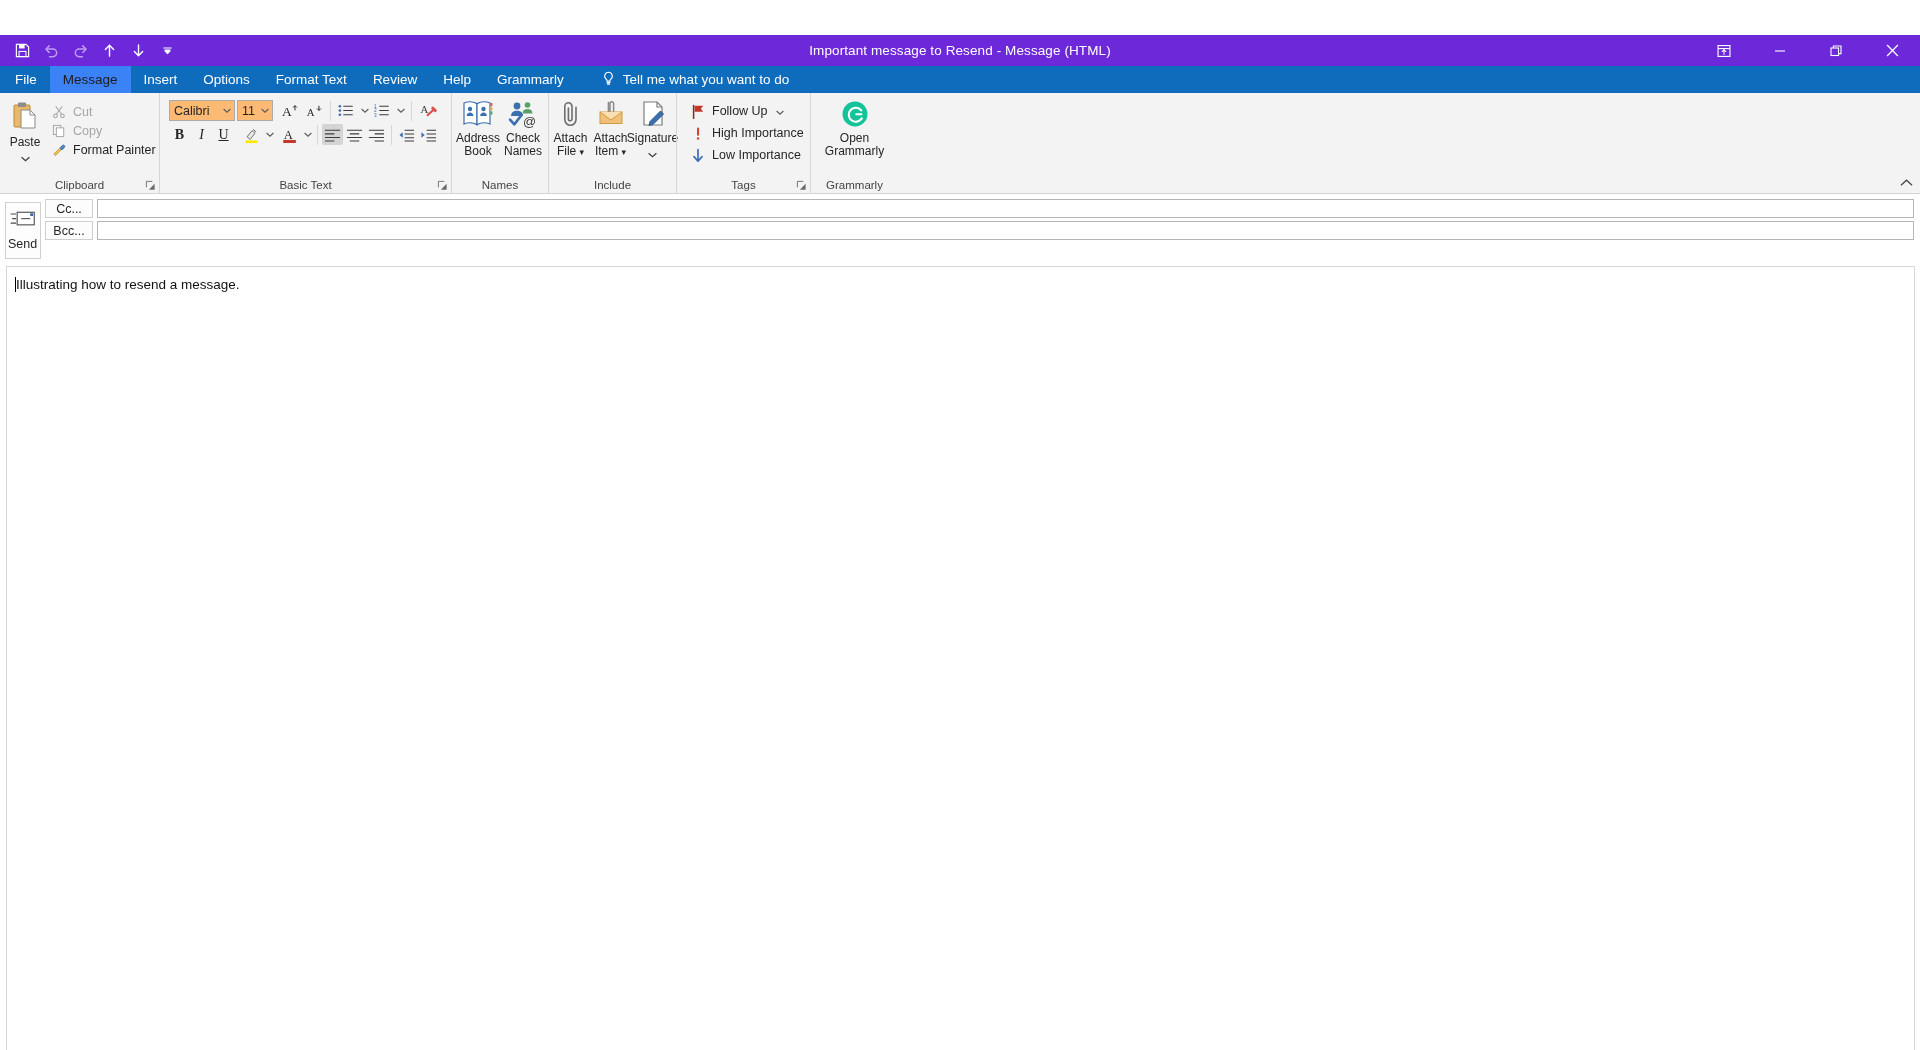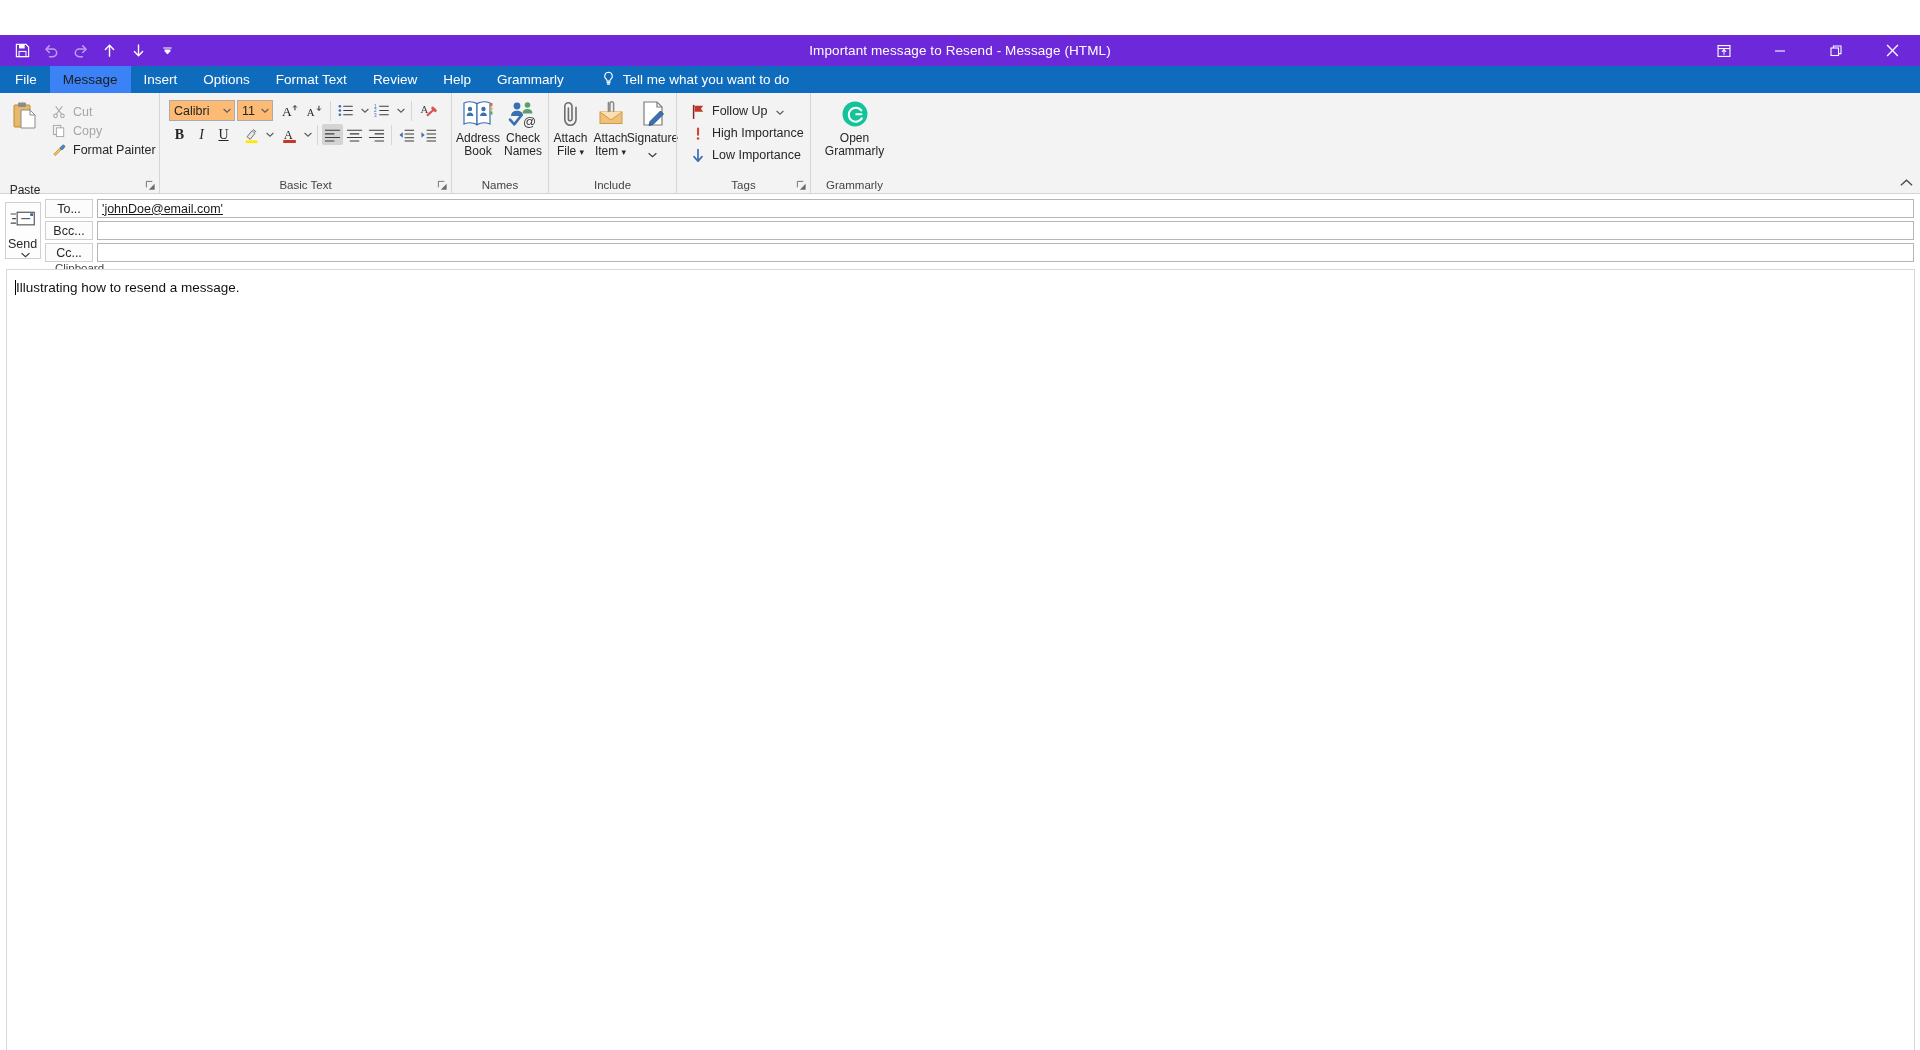--- a/index.html
+++ b/index.html
@@ -369,21 +369,21 @@
         </svg>
     </span>
     <span>Tell me what you want to do</span>
   </div>
 </div>
 
 <div class="ribbon">
 
   <div class="group" style="width:159px;">
     <div class="group-body">
-      <div class="bigbtn" style="width:52px;gap:48px;">
+      <div class="bigbtn" style="width:52px;">
         <span class="ico">
           <svg width="34" height="34" viewBox="0 0 34 34">
             <rect x="6" y="6" width="16" height="22" rx="1" fill="#e8b96a" stroke="#b98a36" stroke-width="1"></rect>
             <rect x="10" y="3.5" width="8" height="4.5" rx="1" fill="#8c8c8c"></rect>
             <path d="M13 11h9l5 5v13h-14z" fill="#ffffff" stroke="#8a8a8a" stroke-width="1"></path>
             <path d="M22 11v5h5" fill="none" stroke="#8a8a8a" stroke-width="1"></path>
           </svg>
         </span>
         <span class="lbl">Paste</span>
         <span class="caret">
@@ -719,35 +719,29 @@
           <path d="M12 9.6h10" stroke="#4a4a4a" stroke-width="1.2"></path>
           <rect x="22" y="3.6" width="3.2" height="3" fill="#2e69b0"></rect>
           <path d="M0.8 4.4h5M2.4 9.6h3.4M0.8 14.6h5" stroke="#4a4a4a" stroke-width="1.2" stroke-linecap="round"></path>
         </svg>
       </span>
       <span class="lbl">Send</span>
     </div>
   </div>
   <div class="fieldscol">
     <div class="fieldrow">
-      <div class="fieldbtn">To...</div>
+      <div class="fieldbtn">Cc...</div>
       <div class="fieldinput">
-        <span class="recipient">'johnDoe@email.com'</span>
+        <span></span>
       </div>
     </div>
     <div class="fieldrow">
       <div class="fieldbtn">Bcc...</div>
       <div class="fieldinput">
         <span></span>
       </div>
     </div>
-    <div class="fieldrow">
-      <div class="fieldbtn">Cc...</div>
-      <div class="fieldinput">
-        <span></span>
-      </div>
-    </div>
   </div>
 </div>
 
 <div class="bodyarea">
   <span class="caret-bar"></span><span>Illustrating how to resend a message.</span>
 </div>
 
 </body></html>

